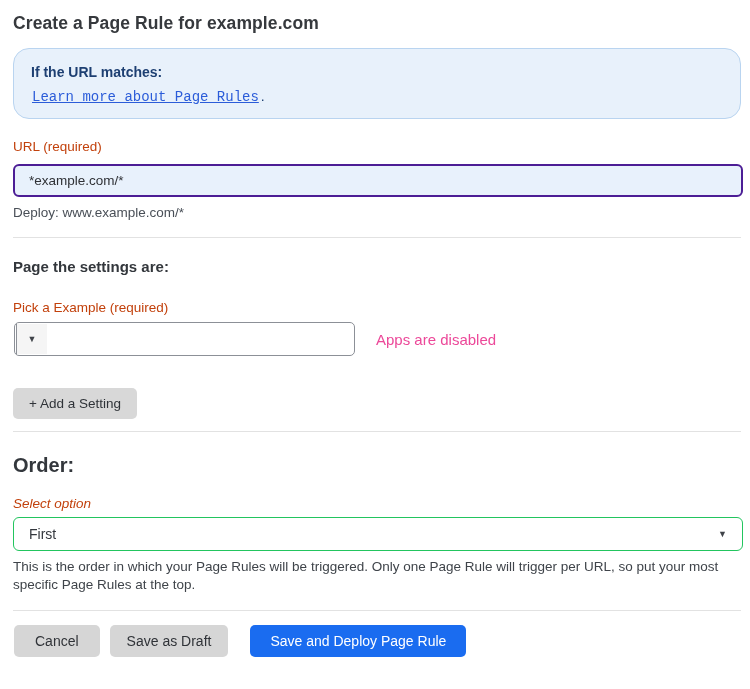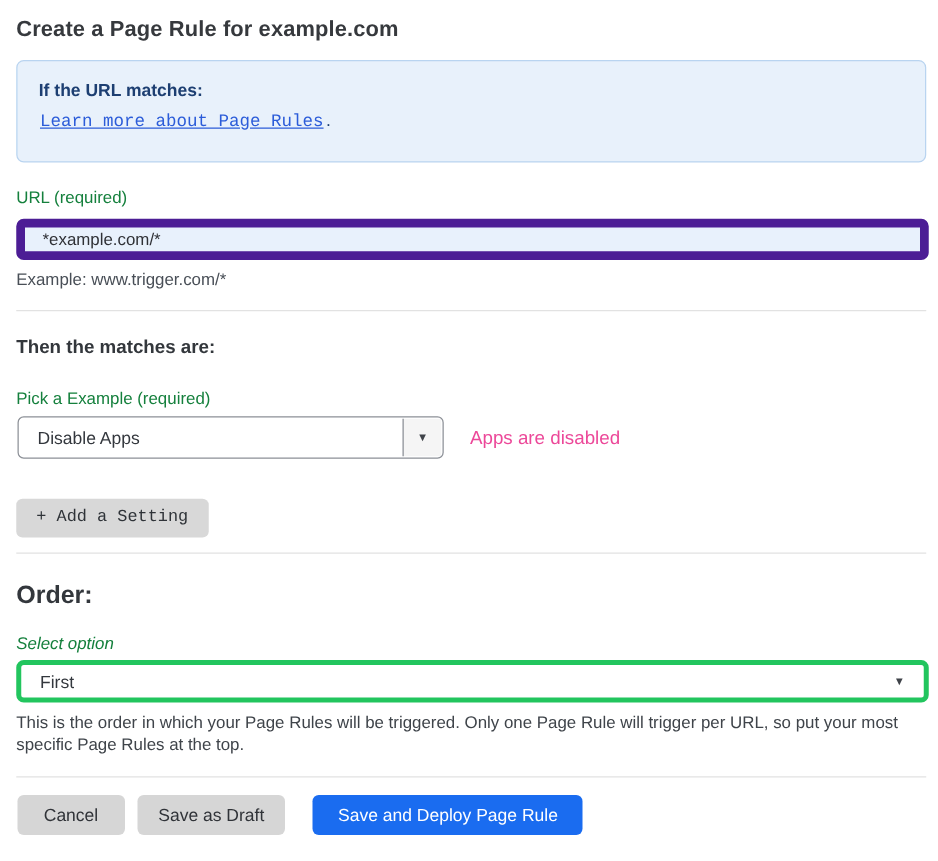--- a/index.html
+++ b/index.html
@@ -17,46 +17,46 @@
     font-size: 17.5px;
     font-weight: bold;
     color: #36393d;
     line-height: 24px;
     letter-spacing: 0.1px;
   }
   .info-box {
     margin-top: 13px;
     background: #e8f1fb;
     border: 1px solid #b9d4f0;
-    border-radius: 6px;
-    padding: 11px 16px 18px 16px;
+    border-radius: 16px;
+    padding: 11px 16px 8px 16px;
     color: #1d3f72;
     font-size: 14px;
     line-height: 23px;
   }
   .info-heading { font-weight: bold; }
   .info-link {
     color: #2b5cd9;
     text-decoration: underline;
     cursor: pointer;
     font-family: Liberation Mono, monospace;
   }
   .field-label {
     margin-top: 20px;
     font-size: 13.5px;
-    color: #15803d;
+    color: #c2410c;
     line-height: 16px;
   }
   .url-input {
     display: block;
     width: 100%;
     margin-top: 9px;
     height: 33px;
     background: #e8f1fc;
-    border: 7px solid #4c1d95;
+    border: 2px solid #4c1d95;
     border-radius: 6px;
     padding: 0 14px;
     font-family: "Liberation Sans", sans-serif;
     font-size: 13.5px;
     color: #2f3136;
     outline: none;
   }
   .helper-text {
     margin-top: 7px;
     font-size: 13.5px;
@@ -118,34 +118,34 @@
     font-size: 15px;
     color: #ec4899;
   }
   .add-setting-button {
     margin-top: 30px;
     height: 31px;
     padding: 0 16px;
     background: #d8d8d8;
     border: none;
     border-radius: 5px;
-    font-family: Liberation Mono, monospace;
+    font-family: Liberation Sans, sans-serif;
     font-size: 13.5px;
     color: #2f3338;
     cursor: pointer;
   }
   .divider-tight { margin-top: 11px; }
   .order-heading { margin-top: 24px; font-size: 20px; }
   .label-order { margin-top: 22px; font-style: italic; }
   .select-full {
     margin-top: 5px;
     width: 100%;
     height: 34px;
     background: #ffffff;
-    border: 4px solid #22c55e;
+    border: 1px solid #22c55e;
     border-radius: 6px;
     display: flex;
     align-items: center;
     justify-content: space-between;
     padding: 0 14px;
     cursor: pointer;
   }
   .select-full-value { font-size: 14px; color: #33373d; }
   .order-helper {
     margin-top: 7px;
@@ -190,31 +190,30 @@
 
 <div class="info-box">
   <div class="info-heading">If the URL matches:</div>
   <div>
     <a class="info-link">Learn more about Page Rules</a><span>.</span>
   </div>
 </div>
 
 <div class="field-label">URL (required)</div>
 <input class="url-input" type="text" value="*example.com/*" style="">
-<div class="helper-text">Example: www.trigger.com/*</div>
+<div class="helper-text">Deploy: www.example.com/*</div>
 
 <hr class="divider">
 
-<div class="section-heading">Then the matches are:</div>
+<div class="section-heading">Page the settings are:</div>
 
 <div class="field-label label-spaced">Pick a Example (required)</div>
 
 <div class="setting-row">
   <div class="dropdown">
-    <div class="dropdown-value">Disable Apps</div>
     <div class="dropdown-arrow-box">
       <span class="caret">▼</span>
     </div>
   </div>
   <div class="setting-status">Apps are disabled</div>
 </div>
 
 <button class="add-setting-button">+ Add a Setting</button>
 
 <hr class="divider divider-tight">

